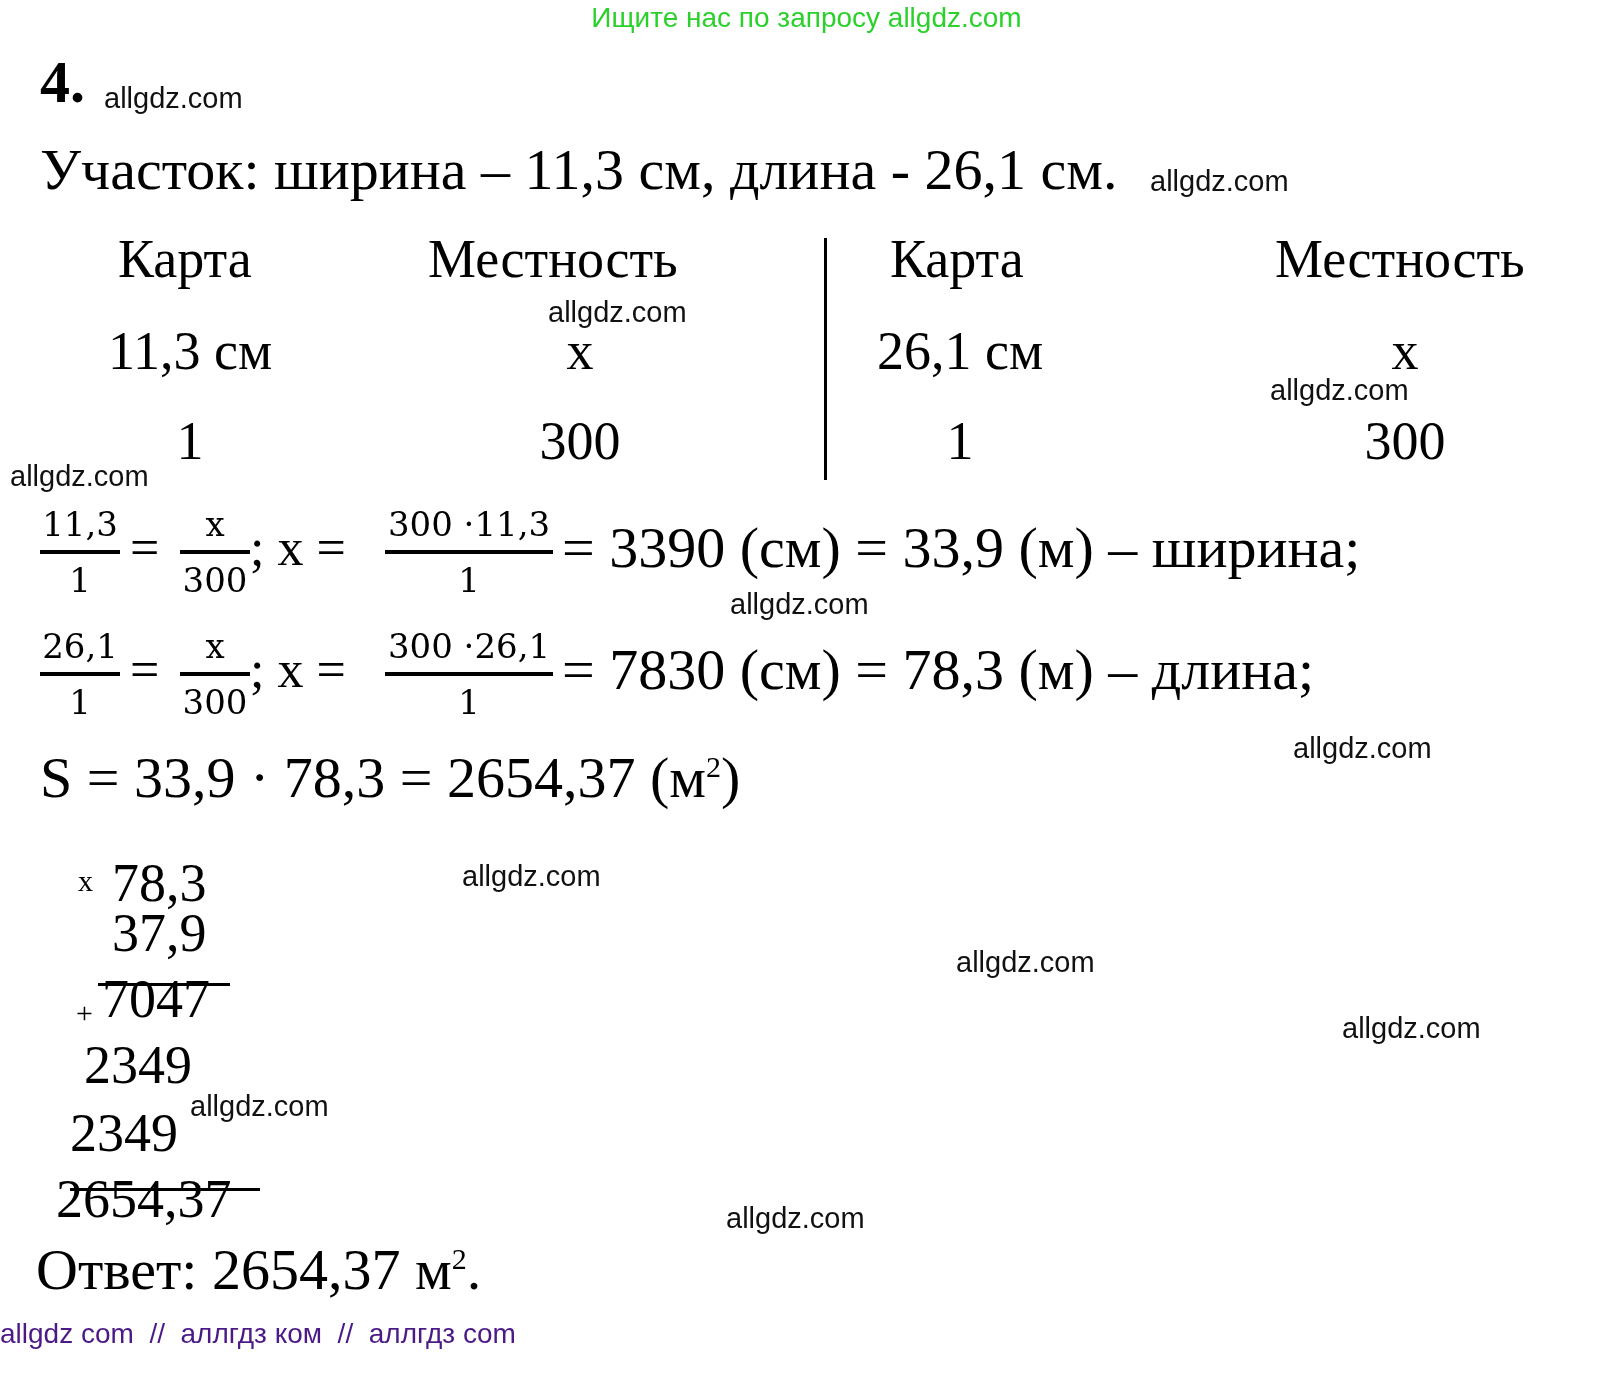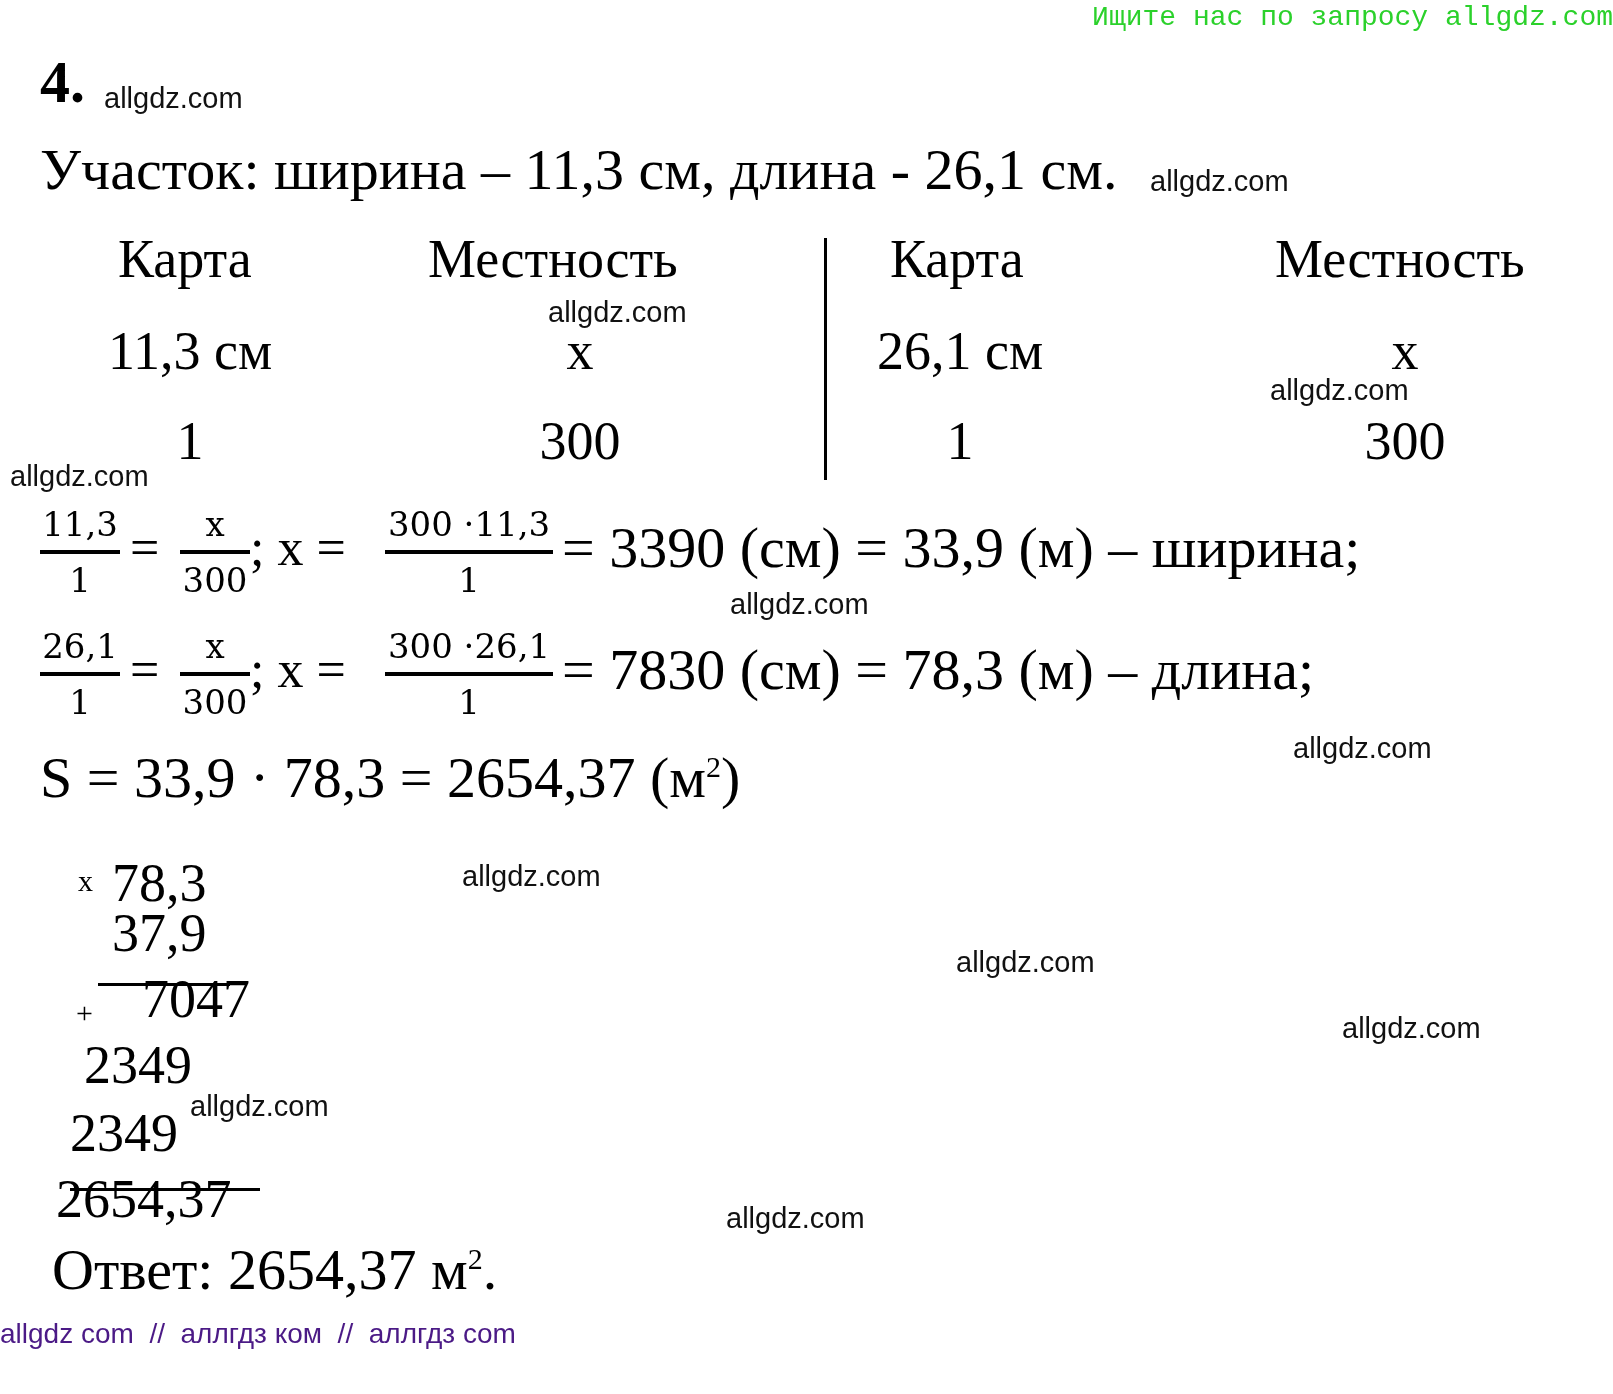--- a/index.html
+++ b/index.html
@@ -1,21 +1,21 @@
 <!DOCTYPE html>
 <html><head>
 <meta charset="utf-8">
 <style>
   html, body { margin:0; padding:0; background:#fff; }
   body { width:1613px; height:1394px; position:relative; overflow:hidden; }
   .abs { position:absolute; white-space:nowrap; }
   .serif { font-family:"Liberation Serif", "DejaVu Serif", serif; color:#000; }
   .sans { font-family:"Liberation Sans", "DejaVu Sans", sans-serif; }
   .wm { font-family:"Liberation Sans", "DejaVu Sans", sans-serif; font-size:29px; color:#111;text-align:center; }
-  .top-banner { left:0; width:1613px; top:2px; text-align:right; font-size:28px; color:#2bd12b;font-family:Liberation Mono, monospace; }
+  .top-banner { left:0; width:1613px; top:2px; text-align:center; font-size:28px; color:#2bd12b; }
   .bottom-banner { left:0; width:1613px; top:1318px; font-size:28px; color:#4b1a86; }
   .num { font-size:60px; font-weight:bold; left:40px; top:48px; }
   .line { font-size:58px; }
   .hdr { font-size:54px; }
   .cell { font-size:54px; text-align:center; }
   .vbar { position:absolute; left:824px; top:238px; width:3px; height:242px; background:#000; }
   .frac { position:absolute; display:flex; flex-direction:column; align-items:center; font-family:"DejaVu Serif", serif; font-size:34px; }
   .frac .n, .frac .d { line-height:40px; }
   .frac .bar { height:4px; background:#000; width:100%; margin:6px 0; }
   .eqsym { font-size:52px; }
@@ -100,27 +100,27 @@
 <div class="abs wm" style="left:1293px;top:732px;">allgdz.com</div>
 
 <div class="abs serif line" style="left:40px;top:744px;"><span>S = 33,9 · 78,3 = 2654,37 (м</span><sup style="font-size:30px;">2</sup><span>)</span></div>
 
 <div>
   <div class="abs serif small" style="left:78px;top:864px;">x</div>
   <div class="abs serif mult" style="left:112px;top:836px;margin-top:16px;">78,3</div>
   <div class="abs serif mult" style="left:112px;top:902px;">37,9</div>
   <div class="hline" style="left:98px;top:983px;width:132px;"></div>
   <div class="abs serif small" style="left:76px;top:996px;">+</div>
-  <div class="abs serif mult" style="left:102px;top:968px;margin-left:40px;">7047</div>
+  <div class="abs serif mult" style="left:102px;top:968px;">7047</div>
   <div class="abs serif mult" style="left:84px;top:1034px;">2349</div>
   <div class="abs serif mult" style="left:70px;top:1102px;">2349</div>
   <div class="hline" style="left:70px;top:1188px;width:190px;"></div>
   <div class="abs serif mult" style="left:56px;top:1168px;">2654,37</div>
 </div>
 <div class="abs wm" style="left:462px;top:860px;">allgdz.com</div>
 <div class="abs wm" style="left:956px;top:946px;">allgdz.com</div>
 <div class="abs wm" style="left:1342px;top:1012px;">allgdz.com</div>
 <div class="abs wm" style="left:190px;top:1090px;">allgdz.com</div>
 <div class="abs wm" style="left:726px;top:1202px;">allgdz.com</div>
 
-<div class="abs serif line" style="left:52px;top:1236px;font-family:Liberation Serif, serif;"><span>Ответ: 2654,37 м</span><sup style="font-size:30px;">2</sup><span>.</span></div>
+<div class="abs serif line" style="left:36px;top:1236px;font-family:Liberation Serif, serif;"><span>Ответ: 2654,37 м</span><sup style="font-size:30px;">2</sup><span>.</span></div>
 
 <div class="abs sans bottom-banner" style="white-space:pre;">allgdz com  //  аллгдз ком  //  аллгдз com</div>
 
 </body></html>

